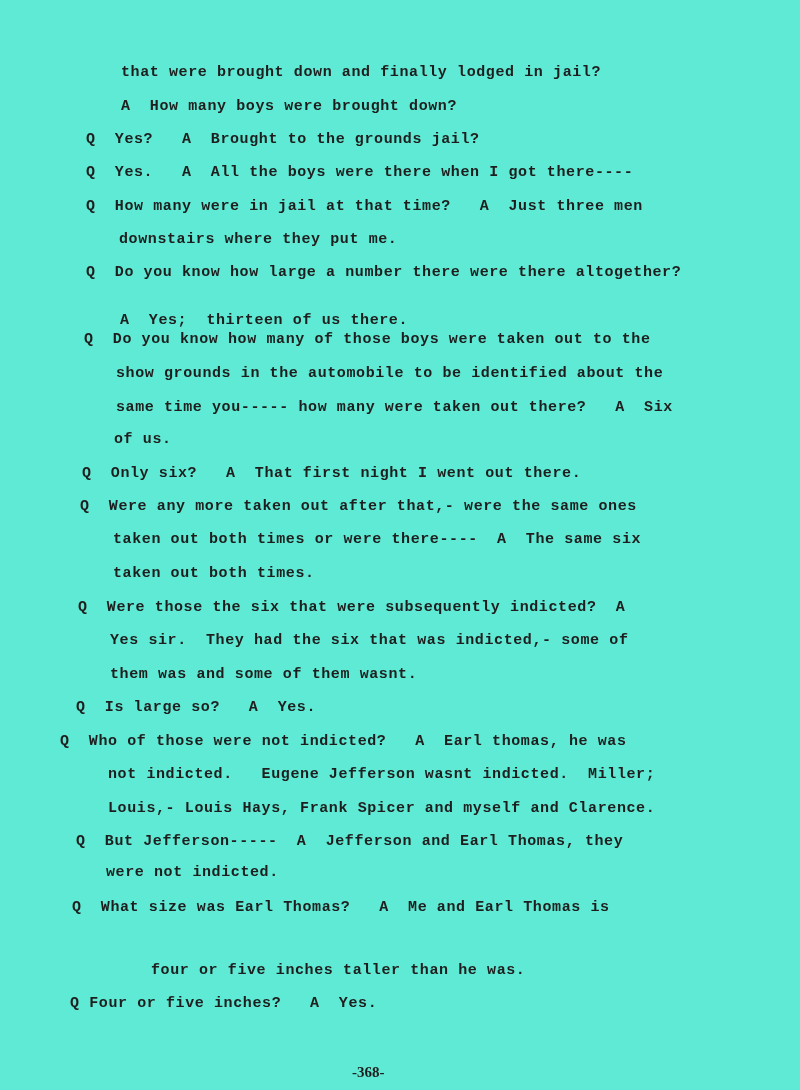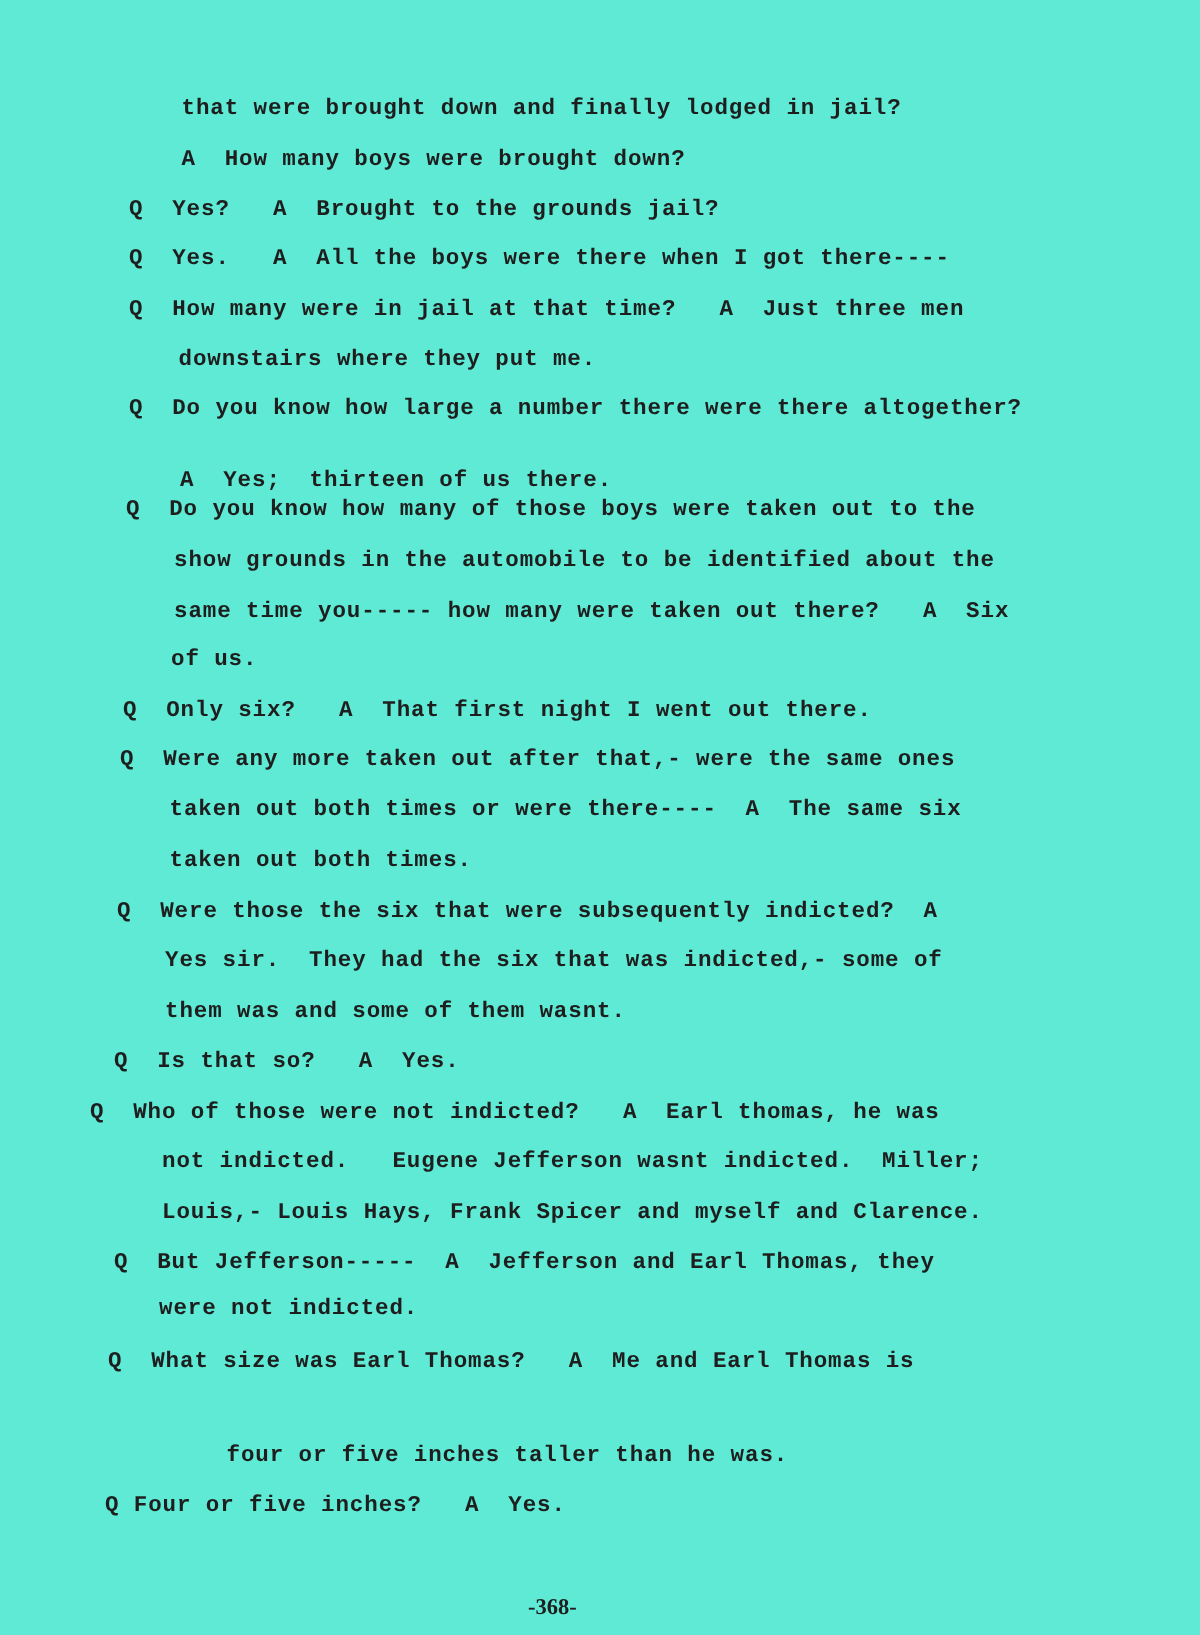--- a/index.html
+++ b/index.html
@@ -40,21 +40,21 @@
   <div class="line" style="left:116px;top:365px;">show grounds in the automobile to be identified about the</div>
   <div class="line" style="left:116px;top:399px;">same time you----- how many were taken out there?   A  Six</div>
   <div class="line" style="left:114px;top:431px;">of us.</div>
   <div class="line" style="left:82px;top:465px;">Q  Only six?   A  That first night I went out there.</div>
   <div class="line" style="left:80px;top:498px;">Q  Were any more taken out after that,- were the same ones</div>
   <div class="line" style="left:113px;top:531px;">taken out both times or were there----  A  The same six</div>
   <div class="line" style="left:113px;top:565px;">taken out both times.</div>
   <div class="line" style="left:78px;top:599px;">Q  Were those the six that were subsequently indicted?  A</div>
   <div class="line" style="left:110px;top:632px;">Yes sir.  They had the six that was indicted,- some of</div>
   <div class="line" style="left:110px;top:666px;">them was and some of them wasnt.</div>
-  <div class="line" style="left:76px;top:699px;">Q  Is that so?   A  Yes.</div>
+  <div class="line" style="left:76px;top:699px;">Q  Is large so?   A  Yes.</div>
   <div class="line" style="left:60px;top:733px;">Q  Who of those were not indicted?   A  Earl thomas, he was</div>
   <div class="line" style="left:108px;top:766px;">not indicted.   Eugene Jefferson wasnt indicted.  Miller;</div>
   <div class="line" style="left:108px;top:800px;">Louis,- Louis Hays, Frank Spicer and myself and Clarence.</div>
   <div class="line" style="left:76px;top:833px;">Q  But Jefferson-----  A  Jefferson and Earl Thomas, they</div>
   <div class="line" style="left:106px;top:864px;">were not indicted.</div>
   <div class="line" style="left:72px;top:899px;">Q  What size was Earl Thomas?   A  Me and Earl Thomas is</div>
   <div class="line" style="left:104px;top:962px;margin-left:47px;">four or five inches taller than he was.</div>
   <div class="line" style="left:70px;top:995px;">Q Four or five inches?   A  Yes.</div>
 
   <div class="page-number" style="left:352px;top:1064px;font-family:Liberation Serif, serif;">-368-</div>

